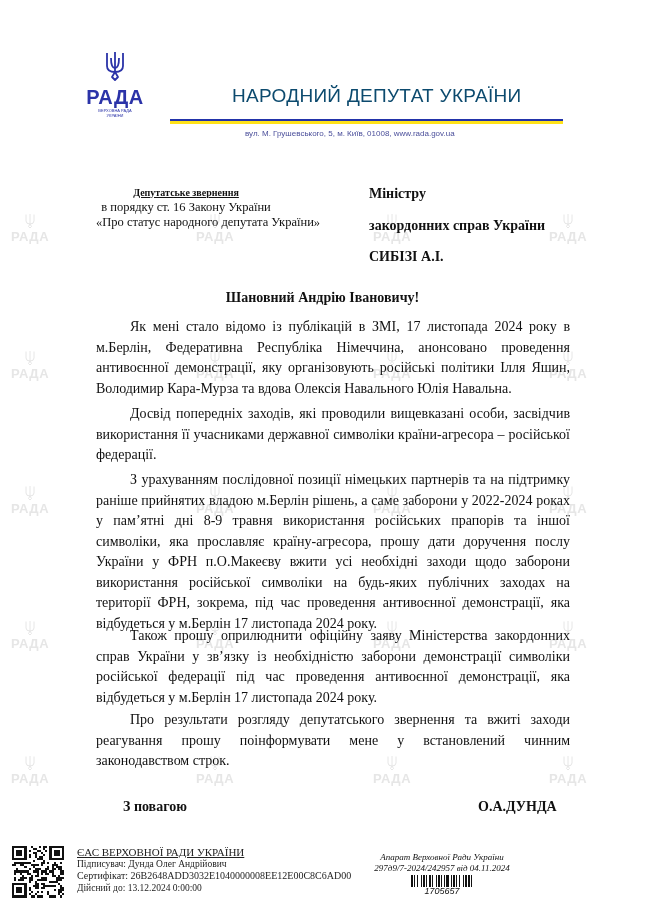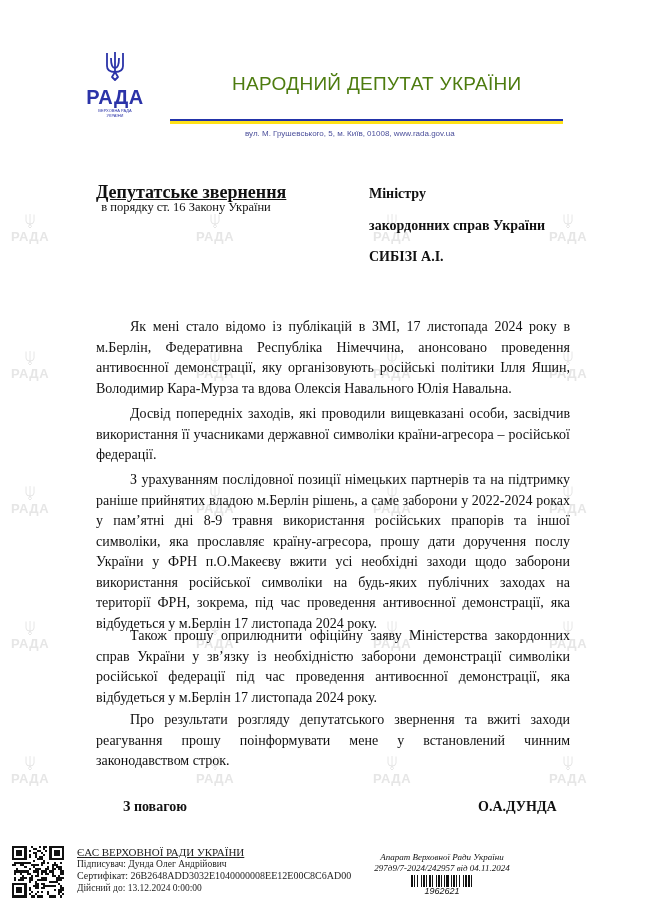--- a/index.html
+++ b/index.html
@@ -9,29 +9,29 @@
   
   .wm { position:absolute; width:60px; text-align:center; color:#e6e6e6; font-family:"Liberation Sans", sans-serif; pointer-events:none; }
   .wm .wm-tryzub { display:block; width:14px; height:16px; margin:0 auto 1px; }
   .wm .wm-text { font-size:13px; font-weight:bold; letter-spacing:0.5px; line-height:14px; display:block; }
 
   
   .logo { position:absolute; left:82px; top:50px; width:66px; text-align:center; color:#2b33a8; font-family:"Liberation Sans", sans-serif; }
   .logo svg { display:block; margin:0 auto; }
   .logo-rada { font-size:20px; font-weight:bold; letter-spacing:0.5px; line-height:22px; margin-top:4px; display:block; }
   .logo-sub { font-size:4px; line-height:5px; display:block; }
-  .header-title { position:absolute; left:232px; top:73px; font-family:"Liberation Sans", sans-serif; font-size:19px; color:#4d7c0f; letter-spacing:0.3px; white-space:nowrap; }
+  .header-title { position:absolute; left:232px; top:85px; font-family:"Liberation Sans", sans-serif; font-size:19px; color:#0c4a6e; letter-spacing:0.3px; white-space:nowrap; }
   .flag-line { position:absolute; left:170px; top:119px; width:393px; height:5px; }
   .flag-line .blue { height:2px; background:#2233aa; }
   .flag-line .yellow { height:3px; background:#ffe21a; }
   .address { position:absolute; left:245px; top:129px; font-family:"Liberation Sans", sans-serif; font-size:8px; color:#4a4e9a; white-space:nowrap; }
 
   
   .appeal { position:absolute; left:96px; top:185px; width:180px; text-align:center; font-size:12.5px; line-height:15px; }
-  .appeal .appeal-title { font-weight:bold; text-decoration:underline; font-size:18px; display:block; }
+  .appeal .appeal-title { font-weight:bold; text-decoration:underline; font-size:10px; display:block; }
   .appeal span { display:block; white-space:nowrap; }
   .addressee { position:absolute; left:369px; top:186px; font-weight:bold; font-size:14px; }
   .addressee span { display:block; white-space:nowrap; }
   .addressee .l1 { margin-bottom:16px; }
   .addressee .l2 { margin-bottom:15px; }
 
   .salutation { position:absolute; left:0; width:645px; top:290px; text-align:center; font-weight:bold; font-size:14px; }
 
   .body-text { position:absolute; left:96px; width:474px; font-size:14px; line-height:20.5px; text-align:justify; }
   .body-text p { margin:0; text-indent:34px; }
@@ -276,28 +276,30 @@
   <div class="header-title">НАРОДНИЙ ДЕПУТАТ УКРАЇНИ</div>
   <div class="flag-line">
     <div class="blue"></div>
     <div class="yellow"></div>
   </div>
   <div class="address">вул. М. Грушевського, 5, м. Київ, 01008,  www.rada.gov.ua</div>
 
   <div class="appeal">
     <span class="appeal-title">Депутатське звернення</span>
     <span>в порядку ст. 16 Закону України</span>
+    <span>«Про статус народного депутата України»</span>
   </div>
 
   <div class="addressee">
     <span class="l1">Міністру</span>
     <span class="l2">закордонних справ України</span>
     <span>СИБІЗІ А.І.</span>
   </div>
 
+  <div class="salutation">Шановний Андрію Івановичу!</div>
 
   <div class="body-text" style="top:317px;">
       <p>Як мені стало відомо із публікацій в ЗМІ, 17 листопада 2024 року в м.Берлін, Федеративна Республіка Німеччина, анонсовано проведення антивоєнної демонстрації, яку організовують російські політики Ілля Яшин, Володимир Кара-Мурза та вдова Олексія Навального Юлія Навальна.</p>
     </div>
   <div class="body-text" style="top:404px;">
       <p>Досвід попередніх заходів, які проводили вищевказані особи, засвідчив використання її учасниками державної символіки країни-агресора – російської федерації.</p>
     </div>
   <div class="body-text" style="top:470px;">
       <p>З урахуванням послідовної позиції німецьких партнерів та на підтримку раніше прийнятих владою м.Берлін рішень, а саме заборони у 2022-2024 роках у пам’ятні дні 8-9 травня використання російських прапорів та іншої символіки, яка прославляє країну-агресора, прошу дати доручення послу України у ФРН п.О.Макеєву вжити усі необхідні заходи щодо заборони використання російської символіки на будь-яких публічних заходах на території ФРН, зокрема, під час проведення антивоєнної демонстрації, яка відбудеться у м.Берлін 17 листопада 2024 року.</p>
     </div>
@@ -554,15 +556,15 @@
         <i style="width: 3px; background: rgb(255, 255, 255);"></i>
         <i style="width: 1px; background: rgb(17, 17, 17);"></i>
         <i style="width: 1px; background: rgb(255, 255, 255);"></i>
         <i style="width: 2px; background: rgb(17, 17, 17);"></i>
         <i style="width: 1px; background: rgb(255, 255, 255);"></i>
         <i style="width: 2px; background: rgb(17, 17, 17);"></i>
         <i style="width: 1px; background: rgb(255, 255, 255);"></i>
         <i style="width: 1px; background: rgb(17, 17, 17);"></i>
         <i style="width: 2px; background: rgb(255, 255, 255);"></i>
       </div>
-    <span class="barnum">1962621</span>
+    <span class="barnum">1705657</span>
   </div>
 </div>
 
 </body></html>

